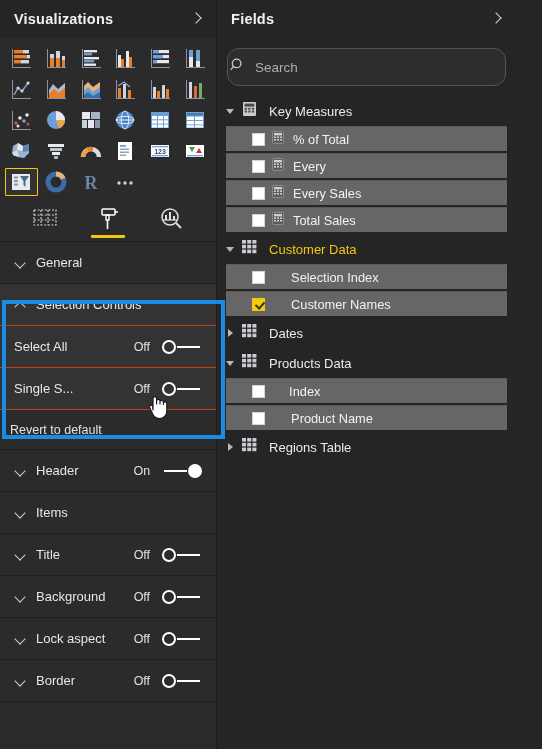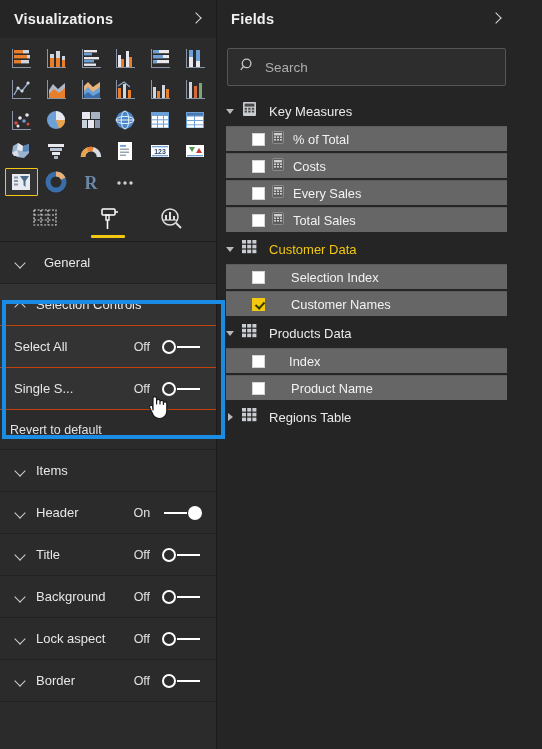--- a/index.html
+++ b/index.html
@@ -111,21 +111,21 @@
   }
   .toggle .knob {
     position: absolute; top: 2px; width: 14px; height: 14px;
     border-radius: 50%;
   }
   .toggle.off .knob { left: 0; border: 2px solid #ffffff; background: transparent; }
   .toggle.off .bar { left: 15px; right: 2px; }
   .toggle.on .knob { right: 0; background: #ffffff; border: 2px solid #ffffff; }
   .toggle.on .bar { left: 2px; right: 15px; }
 
-  .general-row { background: #2b2b2b; gap: 8px; }
+  .general-row { background: #2b2b2b; }
 
   
   .hl-box {
     position: absolute; left: 2px; top: 300px; width: 223px; height: 139px;
     border: 4px solid #1b8ce3; pointer-events: none; z-index: 6;
   }
   .sel-section { background: #333333; }
   .sel-section .fmt-row { border-bottom: 1px solid #c2410c; align-items: center; }
 
   .revert-row {
@@ -142,22 +142,22 @@
   }
 
   
   .fields-pane {
     width: 314px; height: 749px; background: #252526;
     display: flex; flex-direction: column;
   }
   .search-wrap { padding: 10px 10px 8px 10px; background: #252526; }
   .search-box {
     height: 38px; background: #2d2d2d;
-    border: 1px solid #555; border-radius: 2px;
-    display: flex; align-items: center; padding: 0 12px;
+    border: 1px solid #555; border-radius: 12px;
+    display: flex; align-items: center; padding: 0 2px;
     cursor: text;
   }
   .search-box .sicon { margin-right: 9px; flex: 0 0 16px; }
   .search-box .ph { font-size: 13.5px; color: #aeaeae; }
 
   .tree { flex: 1; overflow: hidden; padding-top: 2px; }
   .tree-table {
     height: 30px; display: flex; align-items: center;
     padding-left: 8px; cursor: pointer;
   }
@@ -541,31 +541,31 @@
             </span>
         </div>
       </div>
 
       <div class="revert-row">
         <span>Revert to default</span>
       </div>
 
       <div class="fmt-row">
         <span class="caret down"></span>
-        <span class="label">Items</span>
-      </div>
-
-      <div class="fmt-row">
-        <span class="caret down"></span>
         <span class="label">Header</span>
         <span class="state">On</span>
         <span class="toggle on">
             <span class="bar"></span>
             <span class="knob"></span>
           </span>
+      </div>
+
+      <div class="fmt-row">
+        <span class="caret down"></span>
+        <span class="label">Items</span>
       </div>
 
       <div class="fmt-row">
         <span class="caret down"></span>
         <span class="label">Title</span>
         <span class="state">Off</span>
         <span class="toggle off">
             <span class="knob"></span>
             <span class="bar"></span>
           </span>
@@ -672,21 +672,21 @@
               <rect x="0.6" y="0.6" width="10.8" height="11.8" rx="0.8" fill="#5a5a5a" stroke="#9a9a9a" stroke-width="0.8"></rect>
               <rect x="2" y="2" width="8" height="2.4" fill="#cfcfcf"></rect>
               <rect x="2" y="5.4" width="2" height="1.6" fill="#cfcfcf"></rect>
               <rect x="5" y="5.4" width="2" height="1.6" fill="#cfcfcf"></rect>
               <rect x="8" y="5.4" width="2" height="1.6" fill="#cfcfcf"></rect>
               <rect x="2" y="8" width="2" height="1.6" fill="#cfcfcf"></rect>
               <rect x="5" y="8" width="2" height="1.6" fill="#cfcfcf"></rect>
               <rect x="8" y="8" width="2" height="1.6" fill="#cfcfcf"></rect>
             </svg>
         </span>
-        <span class="fname">Costs</span>
+        <span class="fname">Every</span>
       </div>
       <div class="field-row">
         <span class="cbox"></span>
         <span class="micon">
           <svg width="12" height="13" viewBox="0 0 12 13">
               <rect x="0.6" y="0.6" width="10.8" height="11.8" rx="0.8" fill="#5a5a5a" stroke="#9a9a9a" stroke-width="0.8"></rect>
               <rect x="2" y="2" width="8" height="2.4" fill="#cfcfcf"></rect>
               <rect x="2" y="5.4" width="2" height="1.6" fill="#cfcfcf"></rect>
               <rect x="5" y="5.4" width="2" height="1.6" fill="#cfcfcf"></rect>
               <rect x="8" y="5.4" width="2" height="1.6" fill="#cfcfcf"></rect>
@@ -735,20 +735,39 @@
       </div>
       <div class="field-row">
         <span class="cbox"></span>
         <span class="fname" style="margin-left:19px">Selection Index</span>
       </div>
       <div class="field-row">
         <span class="cbox checked"></span>
         <span class="fname" style="margin-left:19px">Customer Names</span>
       </div>
 
+      <div class="tree-table">
+        <span class="tcaret collapsed"></span>
+        <span class="ticon">
+          <svg width="15" height="14" viewBox="0 0 15 14">
+              <g fill="#c9cdd2">
+                <rect x="0" y="0" width="4" height="3.6"></rect>
+                <rect x="5.2" y="0" width="4" height="3.6"></rect>
+                <rect x="10.4" y="0" width="4" height="3.6"></rect>
+                <rect x="0" y="4.8" width="4" height="3.6"></rect>
+                <rect x="5.2" y="4.8" width="4" height="3.6"></rect>
+                <rect x="10.4" y="4.8" width="4" height="3.6"></rect>
+                <rect x="0" y="9.6" width="4" height="3.6"></rect>
+                <rect x="5.2" y="9.6" width="4" height="3.6"></rect>
+                <rect x="10.4" y="9.6" width="4" height="3.6"></rect>
+              </g>
+            </svg>
+        </span>
+        <span class="tname">Dates</span>
+      </div>
 
       <div class="tree-table">
         <span class="tcaret expanded"></span>
         <span class="ticon">
           <svg width="15" height="14" viewBox="0 0 15 14">
               <g fill="#c9cdd2">
                 <rect x="0" y="0" width="4" height="3.6"></rect>
                 <rect x="5.2" y="0" width="4" height="3.6"></rect>
                 <rect x="10.4" y="0" width="4" height="3.6"></rect>
                 <rect x="0" y="4.8" width="4" height="3.6"></rect>

